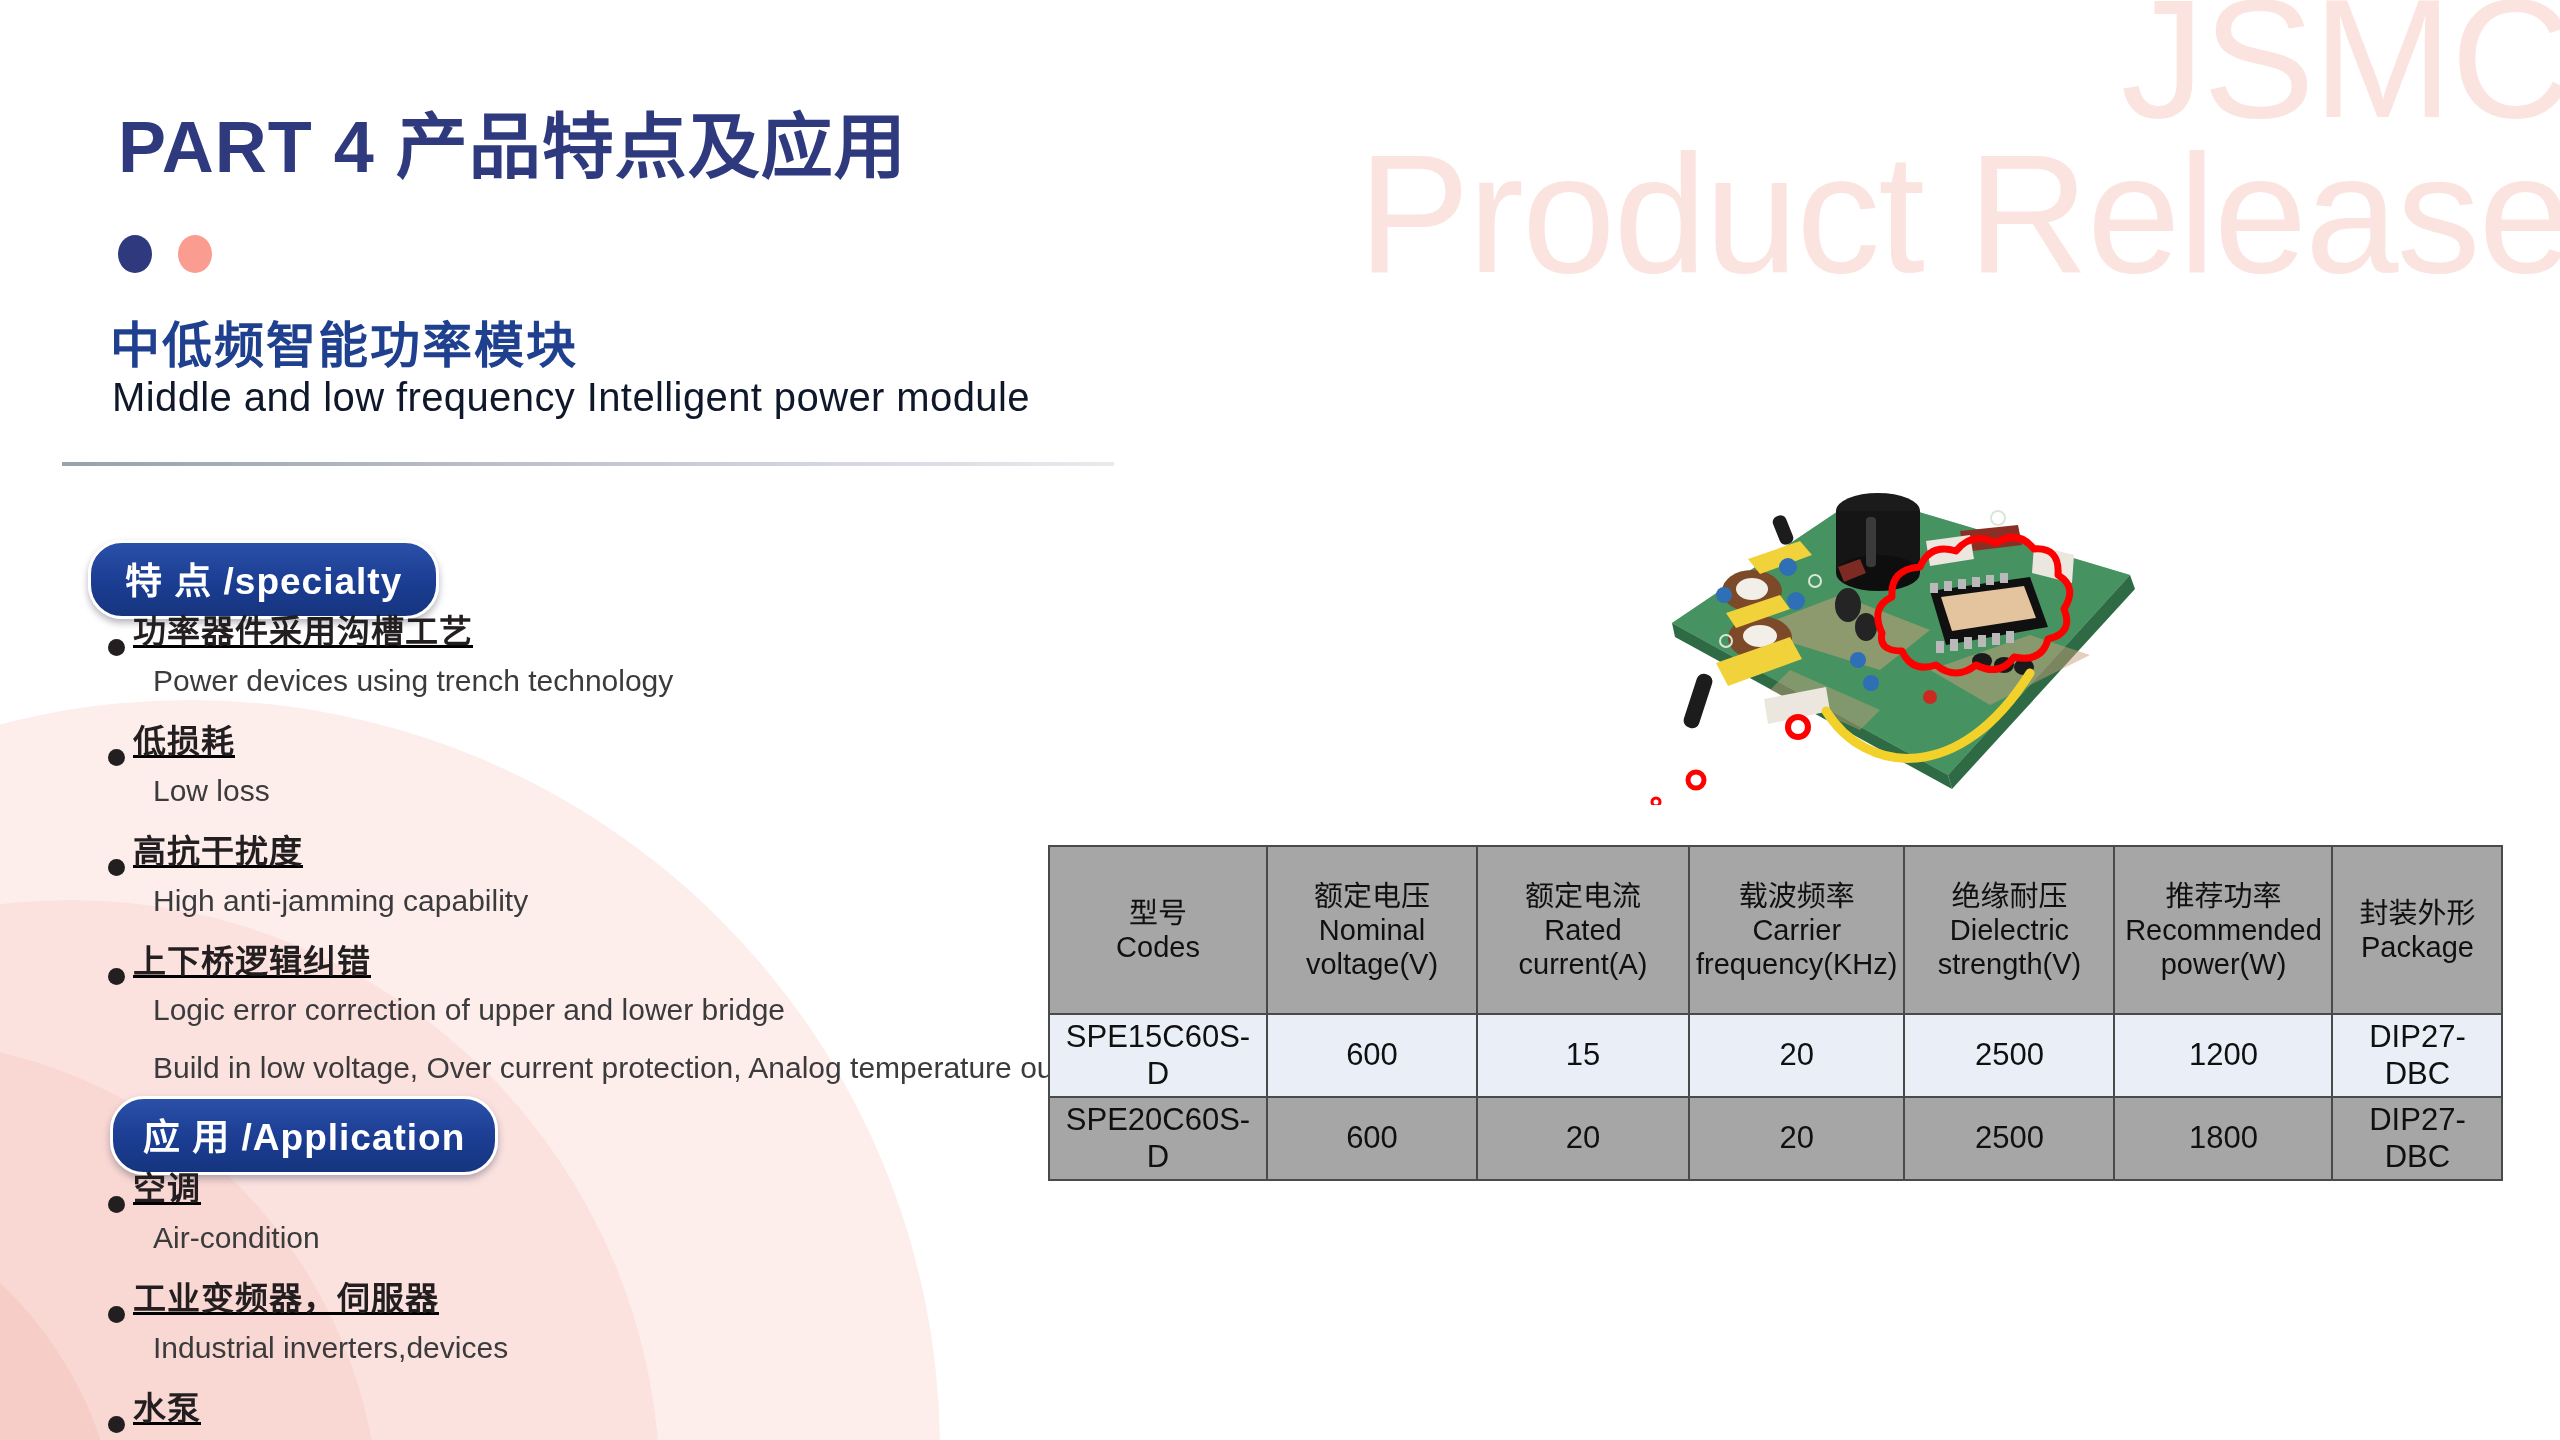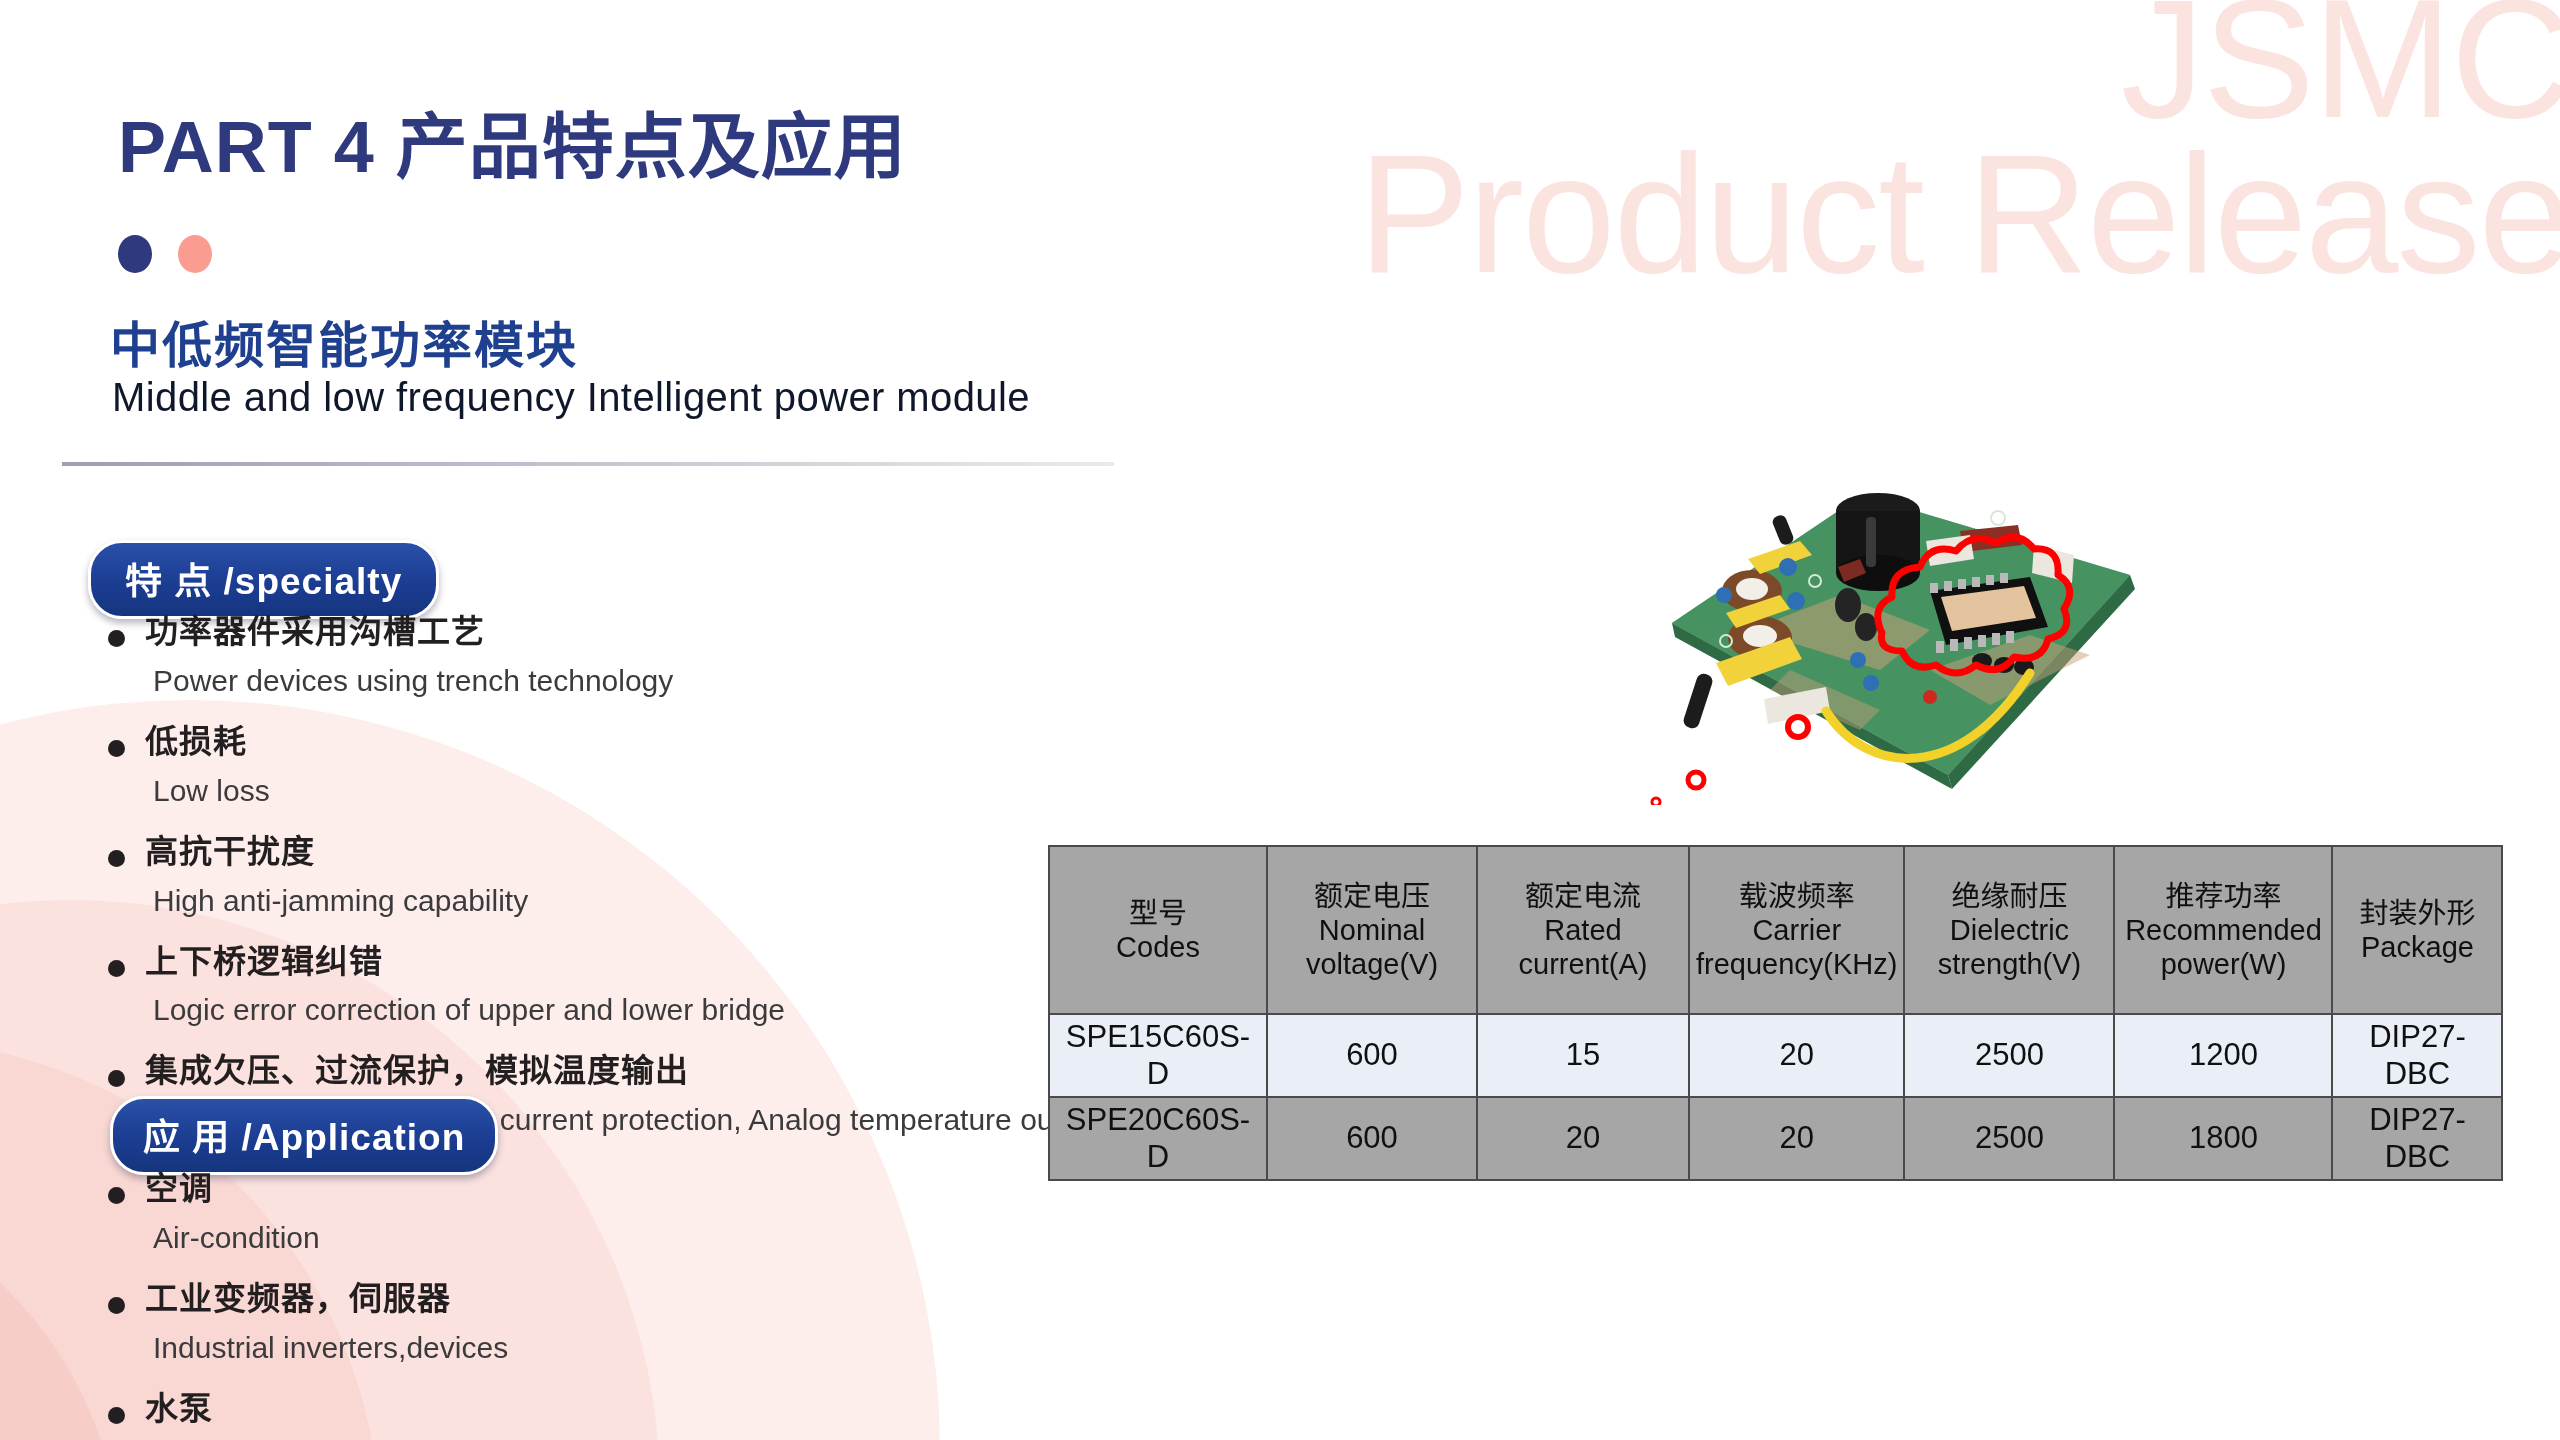--- a/index.html
+++ b/index.html
@@ -62,21 +62,21 @@
     color:#ffffff;font-weight:bold;white-space:nowrap;
   }
   .pill-specialty{left:88px;top:540px;padding:8px 34px 11px 34px;font-size:37px;letter-spacing:1px;}
   .pill-application{left:110px;top:1096px;padding:8px 30px 11px 30px;font-size:37px;letter-spacing:1px;}
 
   
   .list{position:absolute;}
   .list-specialty{left:108px;top:608px;}
   .list-application{left:108px;top:1165px;}
   .li{margin-bottom:6px;}
-  .li-head{display:flex;align-items:center;gap:20px;}
+  .li-head{display:flex;align-items:flex-end;gap:8px;text-decoration:underline;}
   .bullet{
     width:17px;height:17px;border-radius:50%;background:#231f20;
     margin-top:14px;flex:0 0 auto;
   }
   .li-cn{font-size:33px;font-weight:bold;color:#231f20;letter-spacing:1px;line-height:1.45;white-space:nowrap;}
   .li-en{
     font-size:30px;color:#3b3b3d;margin:4px 0 16px 45px;line-height:1.4;white-space:nowrap;
   }
 
   
@@ -161,24 +161,20 @@
     <div class="li-en">High anti-jamming capability</div>
   </div>
   <div class="li">
     <div class="li-head">
       <span class="bullet"></span>
       <span class="li-cn">上下桥逻辑纠错</span>
     </div>
     <div class="li-en">Logic error correction of upper and lower bridge</div>
   </div>
   <div class="li">
-    <div class="li-head">
-      <span class="bullet"></span>
-      <span class="li-cn">集成欠压、过流保护，模拟温度输出</span>
-    </div>
     <div class="li-en">Build in low voltage, Over current protection, Analog temperature output</div>
   </div>
 </div>
 
 <div class="pill pill-application">应 用 /Application</div>
 
 <div class="list list-application">
   <div class="li">
     <div class="li-head">
       <span class="bullet"></span>

